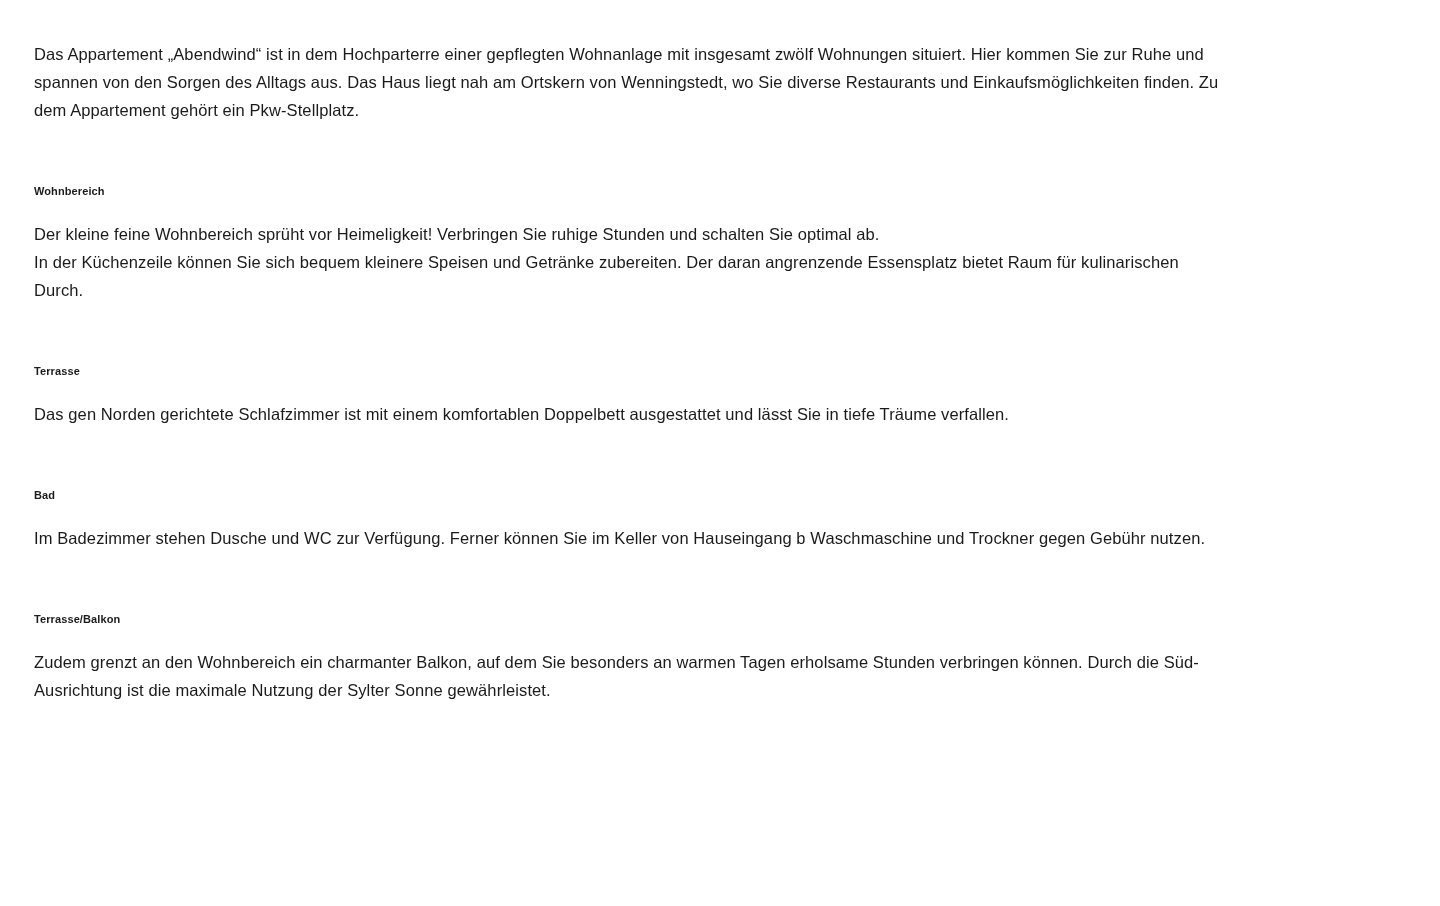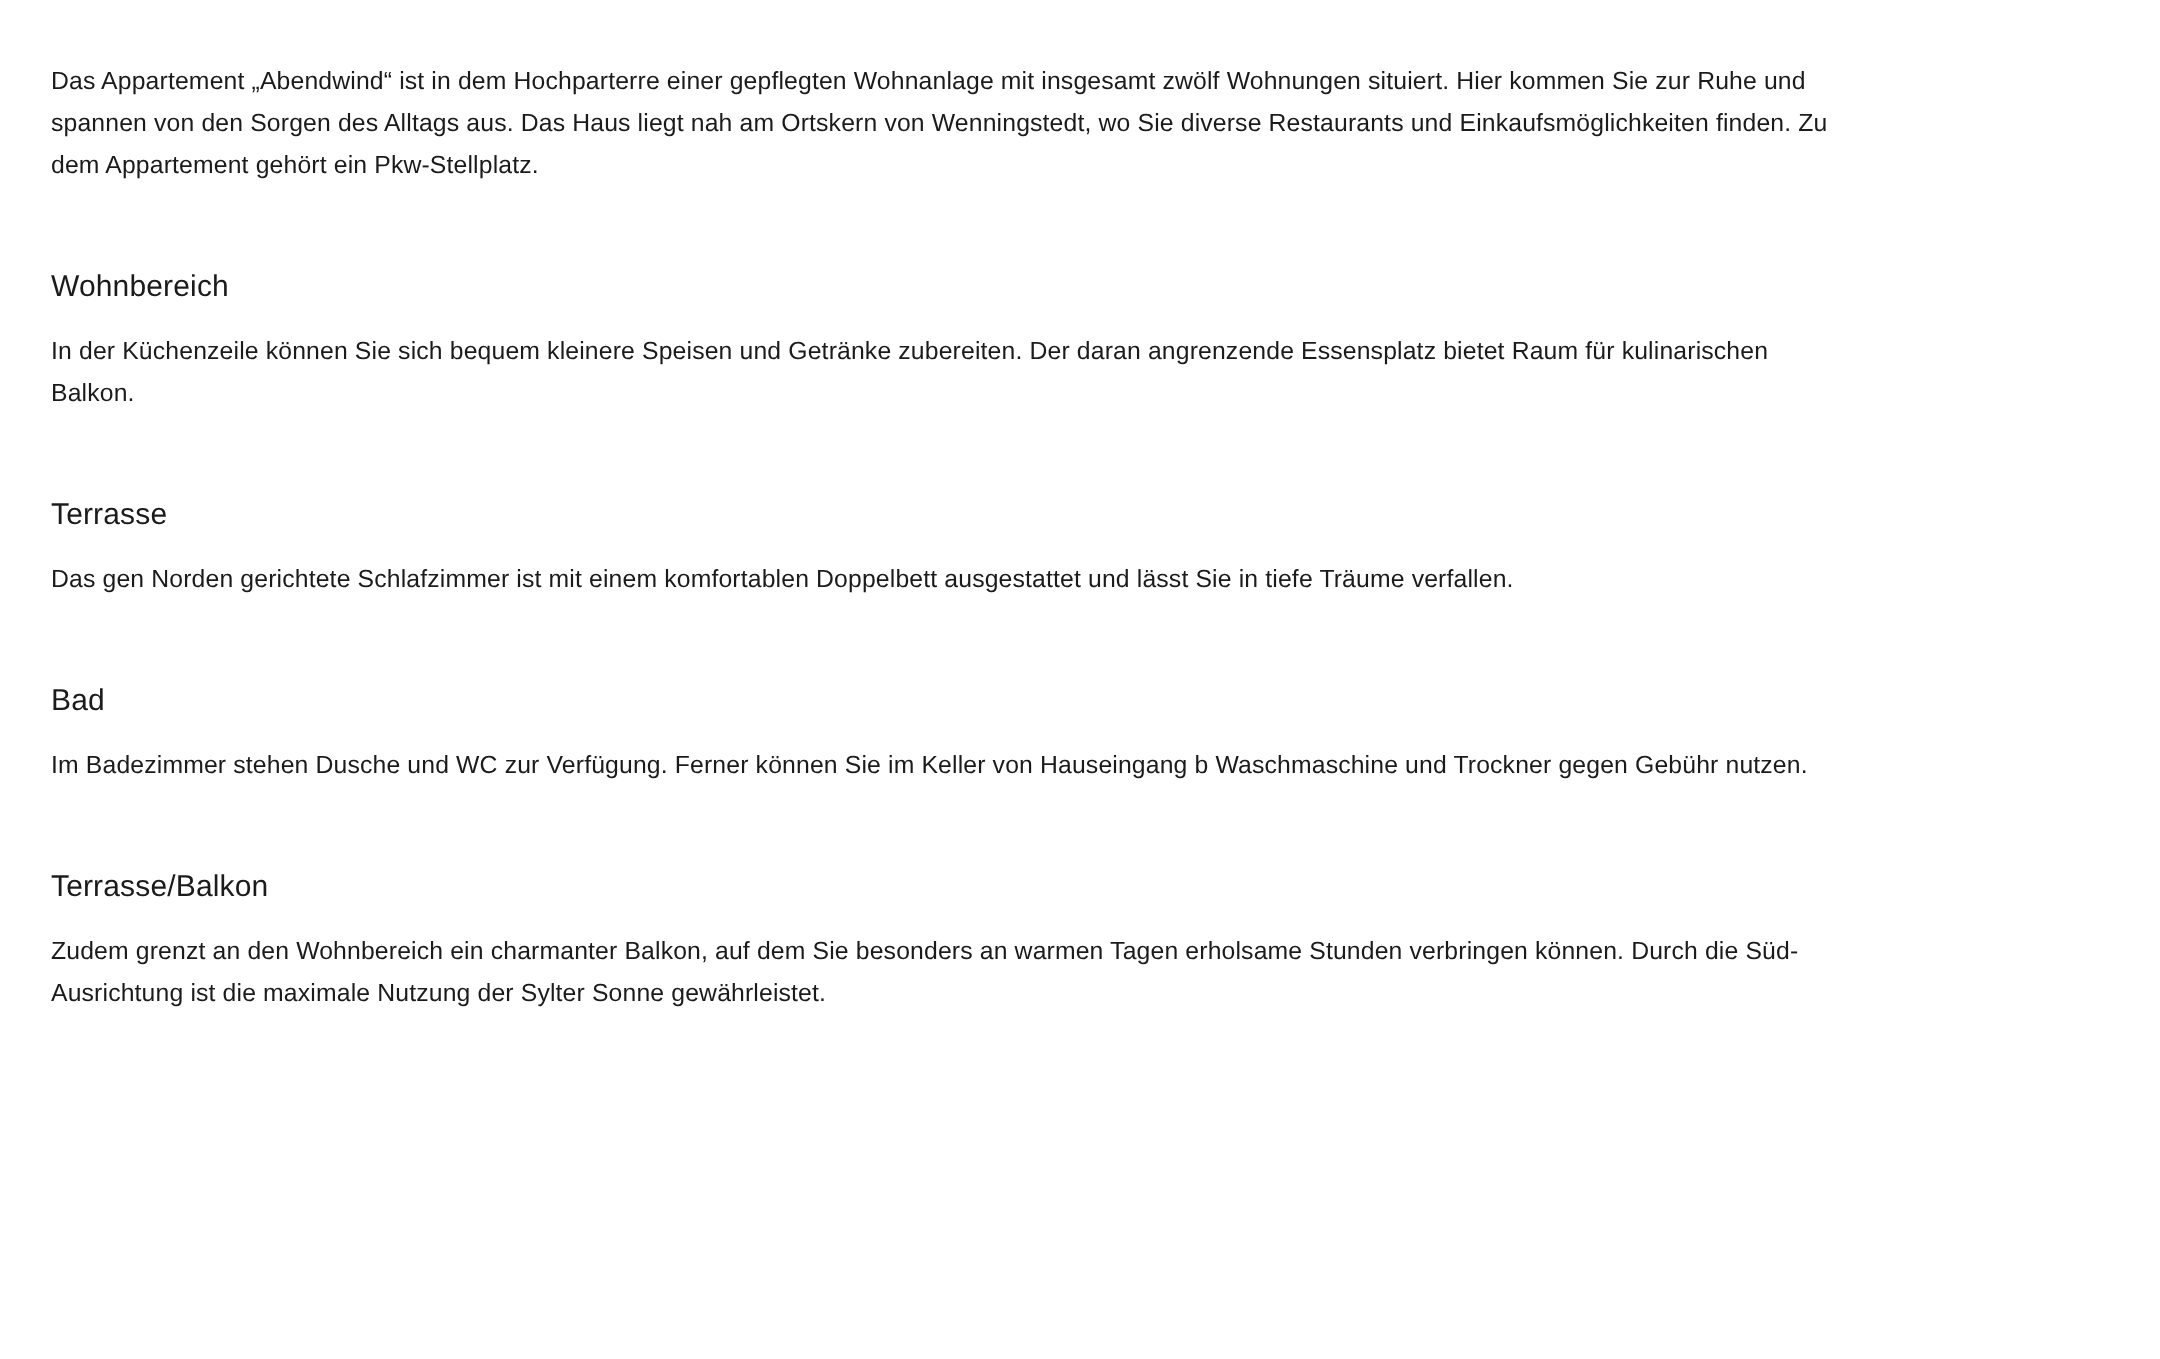--- a/index.html
+++ b/index.html
@@ -22,46 +22,49 @@
   }
   .paragraph {
     margin: 0;
   }
   .line {
     line-height: 28px;
     white-space: nowrap;
     letter-spacing: 0.1px;
   }
   .section-heading {
-    font-size: 20px;
-    font-weight: 400;
+    font-size: 11px;
+    font-weight: 700;
     line-height: 26px;
     margin: 54px 0 16px 0;
     letter-spacing: 0.1px;
   }
 </style>
 </head>
 <body>
 
 <div class="page">
 
   <div class="paragraph">
     <div class="line">Das Appartement „Abendwind“ ist in dem Hochparterre einer gepflegten Wohnanlage mit insgesamt zwölf Wohnungen situiert. Hier kommen Sie zur Ruhe und</div>
     <div class="line">spannen von den Sorgen des Alltags aus. Das Haus liegt nah am Ortskern von Wenningstedt, wo Sie diverse Restaurants und Einkaufsmöglichkeiten finden. Zu</div>
     <div class="line">dem Appartement gehört ein Pkw-Stellplatz.</div>
   </div>
 
   <div>
     <div class="section-heading">Wohnbereich</div>
+    <div class="paragraph">
+      <div class="line">Der kleine feine Wohnbereich sprüht vor Heimeligkeit! Verbringen Sie ruhige Stunden und schalten Sie optimal ab.</div>
+    </div>
   </div>
 
   <div>
     <div class="paragraph">
       <div class="line">In der Küchenzeile können Sie sich bequem kleinere Speisen und Getränke zubereiten. Der daran angrenzende Essensplatz bietet Raum für kulinarischen</div>
-      <div class="line">Balkon.</div>
+      <div class="line">Durch.</div>
     </div>
   </div>
 
   <div>
     <div class="section-heading">Terrasse</div>
     <div class="paragraph">
       <div class="line">Das gen Norden gerichtete Schlafzimmer ist mit einem komfortablen Doppelbett ausgestattet und lässt Sie in tiefe Träume verfallen.</div>
     </div>
   </div>
 

